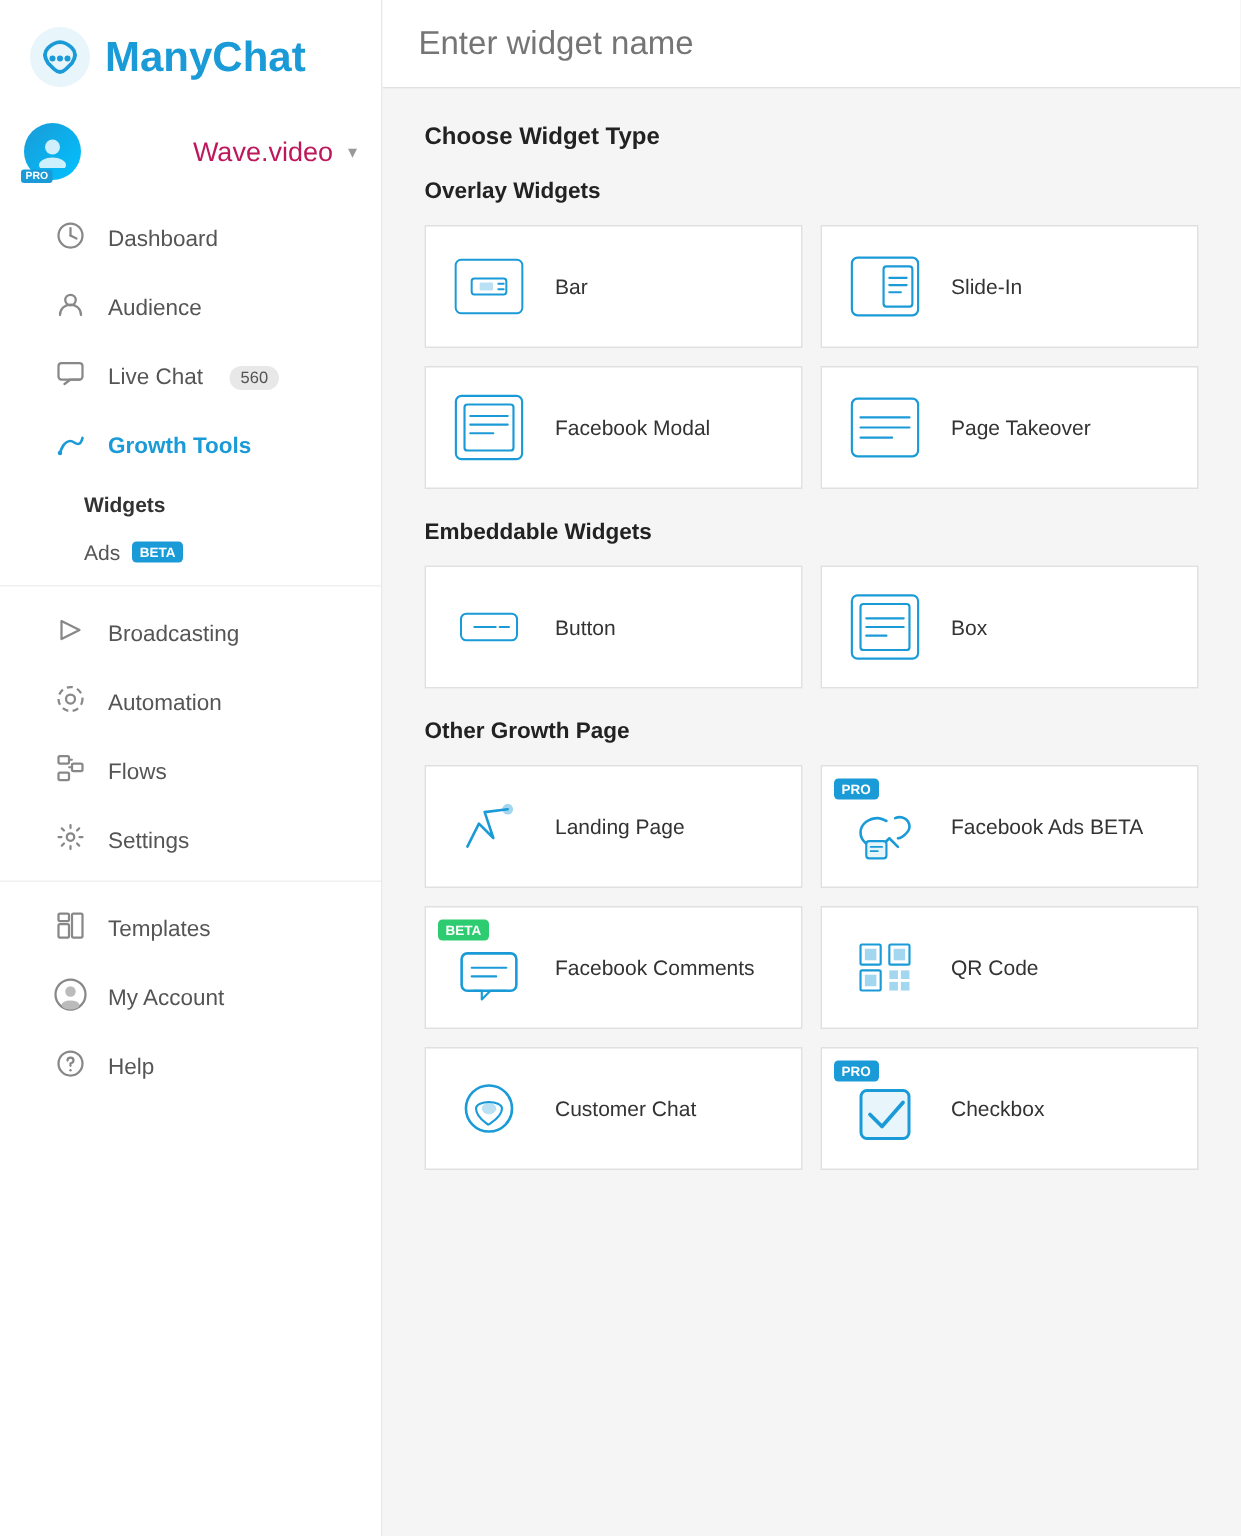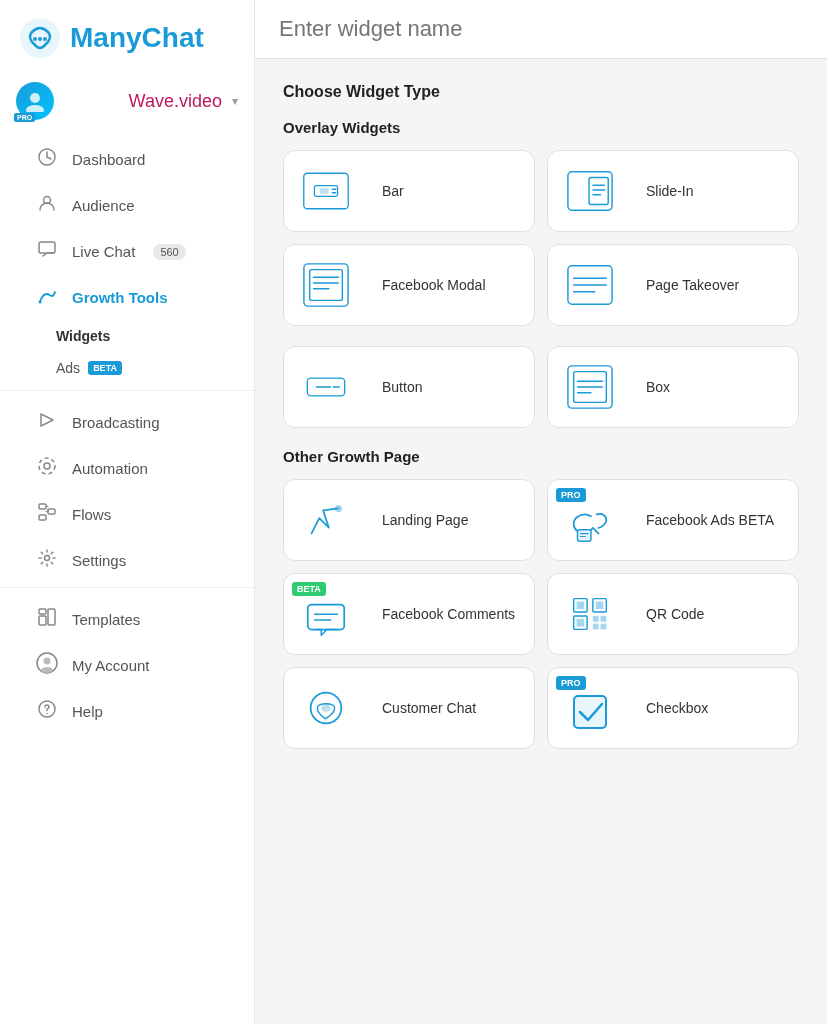--- a/index.html
+++ b/index.html
@@ -190,25 +190,25 @@
     .widgets-grid {
       display: grid;
       grid-template-columns: 1fr 1fr;
       gap: 12px;
       margin-bottom: 20px;
     }
 
     .widget-card {
       background: #fff;
       border: 1.5px solid #e0e0e0;
-      border-radius: 12px;
+      border-radius: 0;
       display: flex;
       align-items: center;
       padding: 16px 18px;
-      gap: 32px;
+      gap: 20px;
       cursor: pointer;
       transition: border-color 0.15s, box-shadow 0.15s;
       position: relative;
     }
 
     .widget-card.selected {
       border-color: #1a9bd7;
       border-width: 2px;
     }
 
@@ -470,20 +470,21 @@
             <line x1="8" y1="15" x2="42" y2="15" stroke="#1a9bd7" stroke-width="1.5" stroke-linecap="round"></line>
             <line x1="8" y1="22" x2="42" y2="22" stroke="#1a9bd7" stroke-width="1.5" stroke-linecap="round"></line>
             <line x1="8" y1="29" x2="30" y2="29" stroke="#1a9bd7" stroke-width="1.5" stroke-linecap="round"></line>
           </svg>
         </div>
         <span class="widget-card-label">Page Takeover</span>
       </div>
 
     </div>
 
+    <div class="subsection-title">Embeddable Widgets</div>
     <div class="widgets-grid">
 
       <div class="widget-card">
         <div class="widget-card-icon">
           <svg width="54" height="40" viewBox="0 0 54 40" fill="none">
             <rect x="6" y="10" width="42" height="20" rx="4" stroke="#1a9bd7" stroke-width="1.5" fill="none"></rect>
             <line x1="16" y1="20" x2="32" y2="20" stroke="#1a9bd7" stroke-width="1.5" stroke-linecap="round"></line>
             <line x1="35" y1="20" x2="42" y2="20" stroke="#1a9bd7" stroke-width="1.5" stroke-linecap="round"></line>
           </svg>
         </div>

